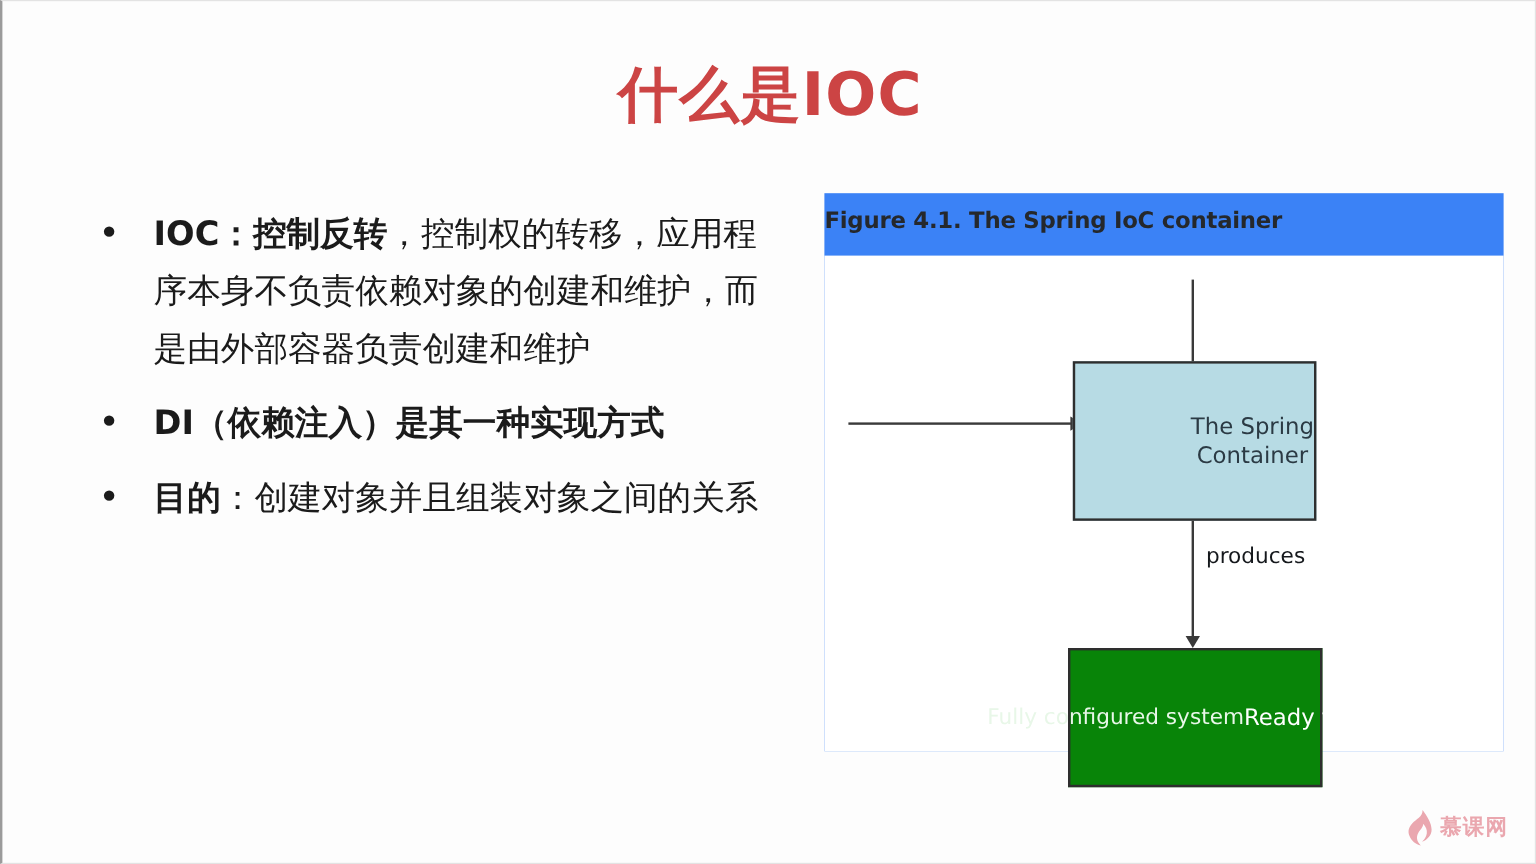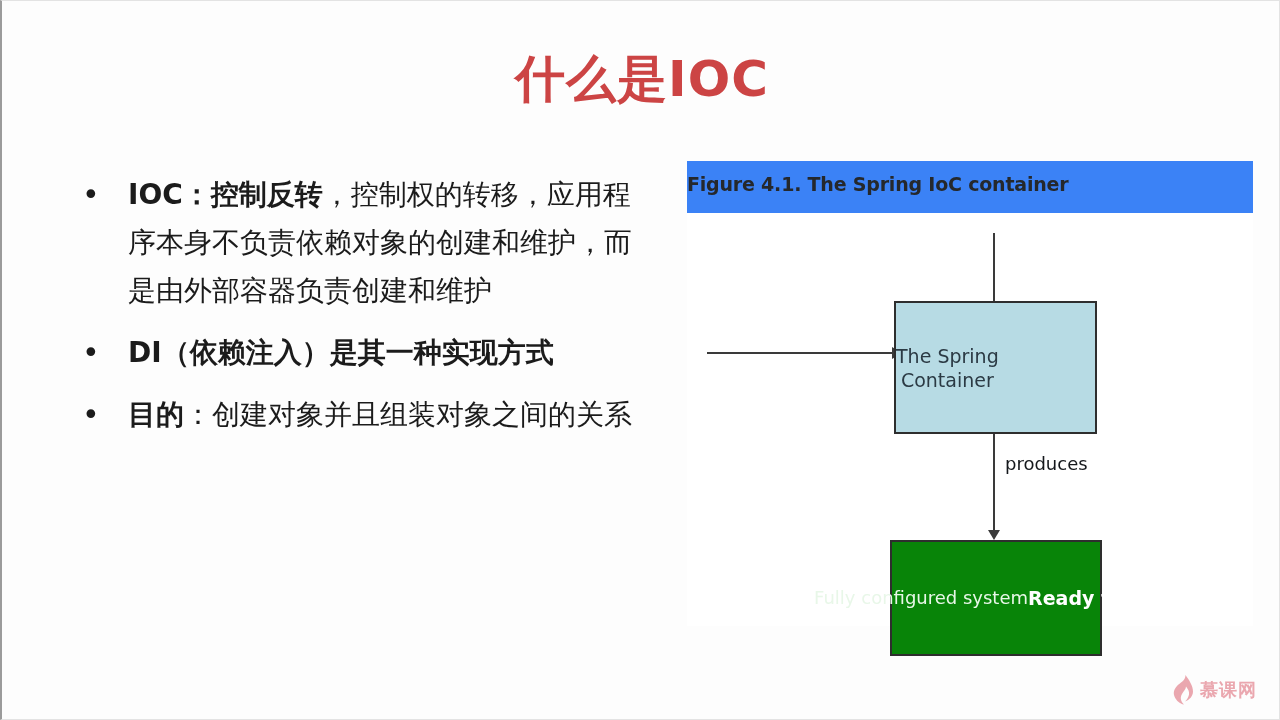--- a/index.html
+++ b/index.html
@@ -174,21 +174,21 @@
     position: absolute;
     left: 207px;
     top: 88px;
     width: 203px;
     height: 133px;
     background: #b7dbe4;
     border: 2px solid #2e2e2e;
     box-sizing: border-box;
     display: flex;
     align-items: center;
-    justify-content: flex-start;
+    justify-content: flex-end;
   }
   .container-box-text {
     font-size: 19px;
     color: #2b3a44;
     text-align: center;
     line-height: 24px;
   }
 
   
   .arrow-v-mid {
@@ -233,21 +233,21 @@
     justify-content: center;
   }
   .result-line-1 {
     font-size: 18px;
     color: #e8f7e8;
     line-height: 24px;
     white-space: nowrap;
   }
   .result-line-2 {
     font-size: 19px;
-    font-weight: bold;
+    font-weight: normal;
     color: #ffffff;
     line-height: 26px;
     white-space: nowrap;
   }
 
   
   .watermark {
     position: absolute;
     right: 22px;
     bottom: 14px;

